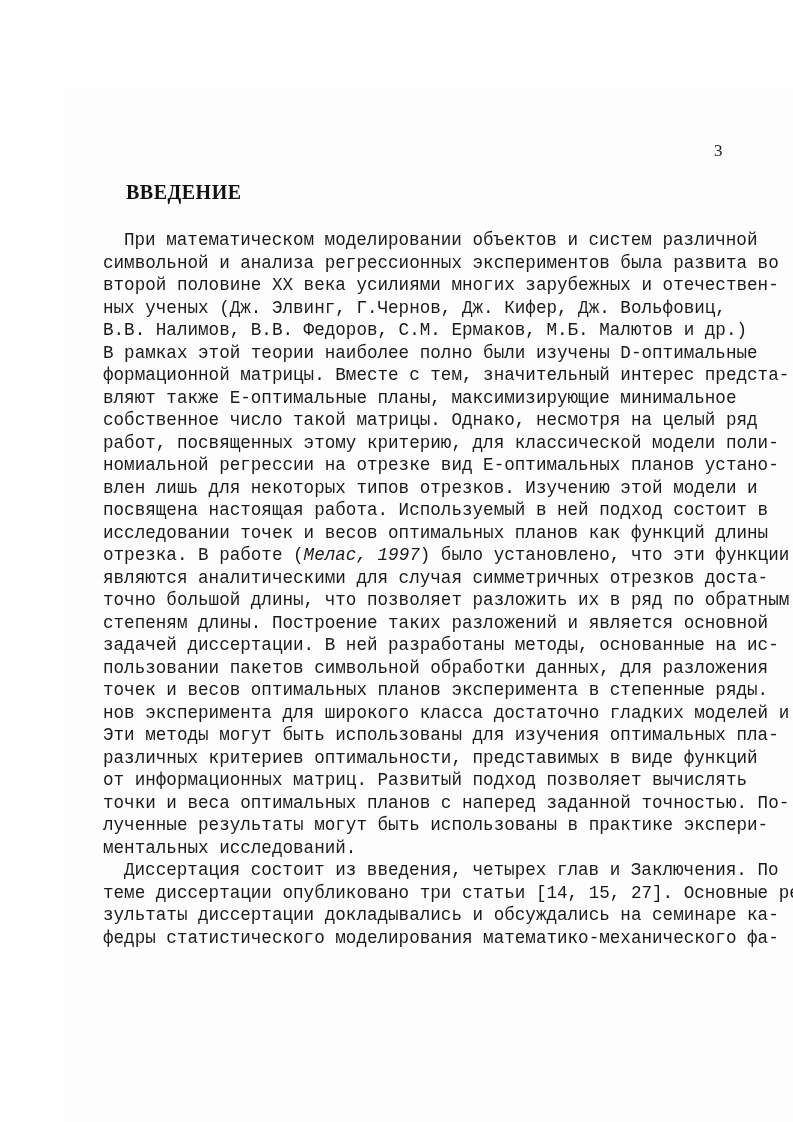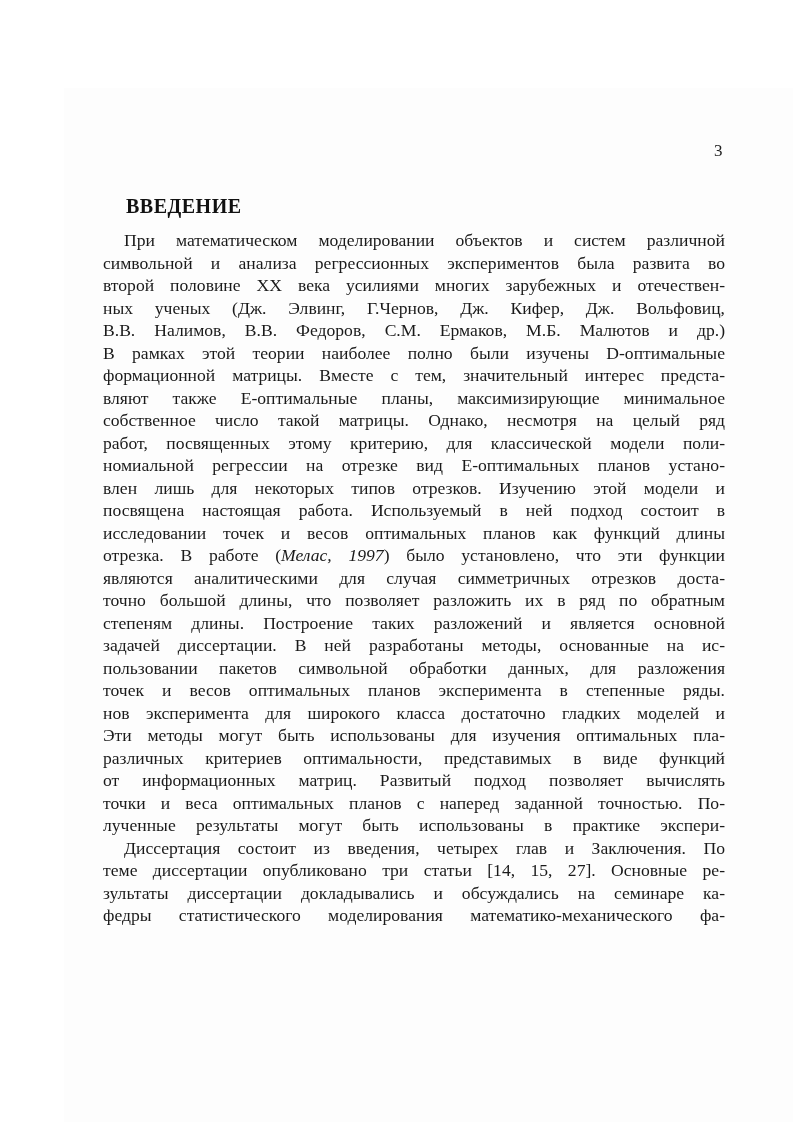--- a/index.html
+++ b/index.html
@@ -27,34 +27,34 @@
       position: absolute;
       left: 714px;
       top: 141px;
       font-family: "Liberation Serif", serif;
       font-size: 17px;
       color: #222;
     }
     .heading {
       position: absolute;
       left: 126px;
-      top: 195px;
+      top: 181px;
       margin: 0;
       font-family: "Liberation Serif", serif;
       font-size: 20px;
       font-weight: bold;
       letter-spacing: 0.5px;
       color: #111;
     }
     .body-text {
       position: absolute;
       left: 103px;
       top: 229px;
       width: 622px;
-      font-family: Liberation Serif, serif;
+      font-family: Liberation Mono, monospace;
       font-size: 17.6px;
       line-height: 22.5px;
       color: #1a1a1a;
     }
     .line {
       display: block;
       white-space: nowrap;
       text-align-last: justify;
       text-align: justify;
       height: 22.5px;
@@ -100,20 +100,21 @@
     <span class="line">степеням длины.  Построение таких разложений и является основной</span>
     <span class="line">задачей диссертации.  В ней разработаны методы, основанные на ис-</span>
     <span class="line">пользовании пакетов символьной обработки данных, для разложения</span>
     <span class="line">точек и весов оптимальных планов эксперимента в степенные ряды.</span>
     <span class="line">нов эксперимента для широкого класса достаточно гладких моделей и</span>
     <span class="line">Эти методы могут быть использованы для изучения оптимальных пла-</span>
     <span class="line">различных критериев оптимальности, представимых в виде функций</span>
     <span class="line">от информационных матриц.  Развитый подход позволяет вычислять</span>
     <span class="line">точки и веса оптимальных планов с наперед заданной точностью. По-</span>
     <span class="line">лученные результаты могут быть использованы в практике экспери-</span>
+    <span class="line last">ментальных исследований.</span>
   </div>
   <div>
     <span class="line indent">Диссертация состоит из введения, четырех глав и Заключения.  По</span>
     <span class="line">теме диссертации опубликовано три статьи [14, 15, 27].  Основные ре-</span>
     <span class="line">зультаты диссертации докладывались и обсуждались на семинаре ка-</span>
     <span class="line">федры статистического моделирования математико-механического фа-</span>
   </div>
 </div>
 
 </body></html>

